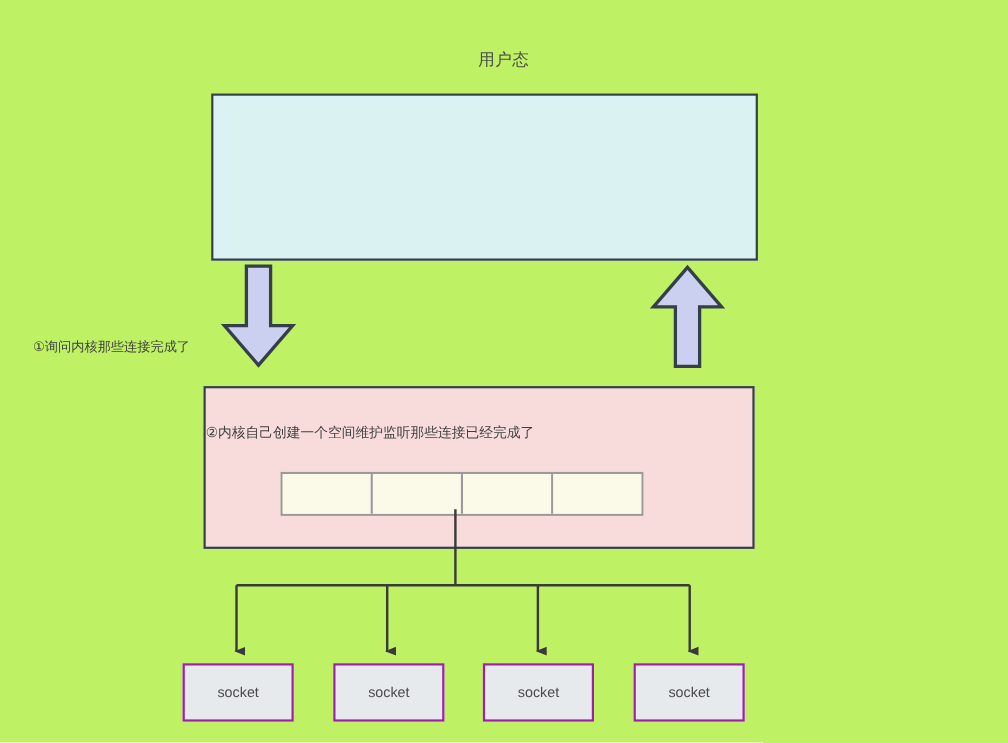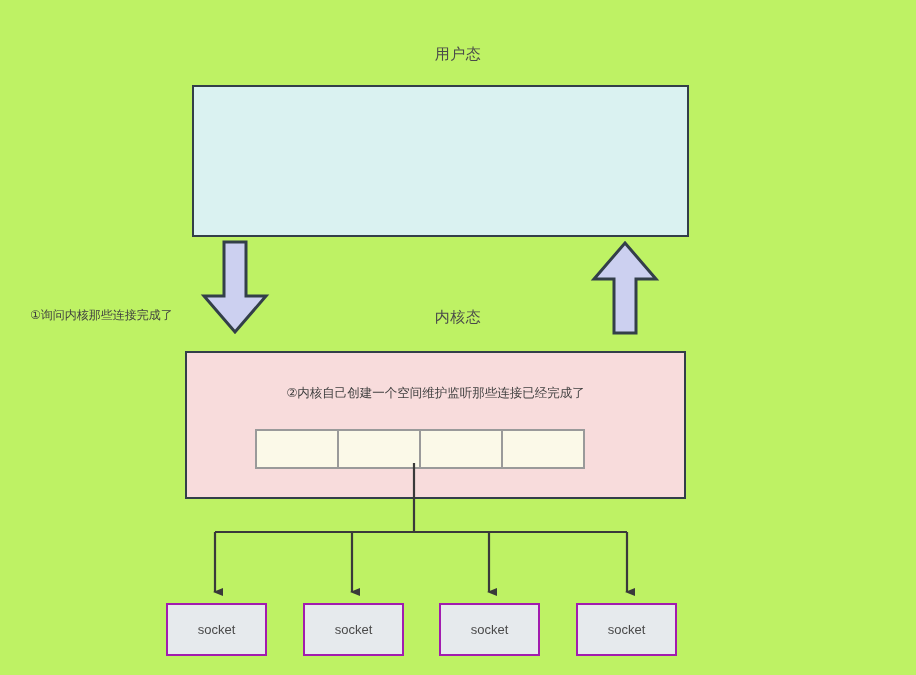--- a/index.html
+++ b/index.html
@@ -55,21 +55,20 @@
     height: 148px;
     background: #f8dcdc;
     border: 2px solid #333f49;
     box-sizing: border-box;
   }
   #kernel-note {
     position: absolute;
     left: 0;
     top: 32px;
     width: 100%;
-    text-align: center;
     font-size: 12.5px;
     color: #3f3f3f;
     white-space: nowrap;
   }
   #ready-list-table {
     position: absolute;
     left: 68px;
     top: 76px;
     width: 330px;
     height: 40px;
@@ -153,21 +152,20 @@
 
 
   <svg id="arrow-down-wrap" class="block-arrow-svg" width="72" height="95" viewBox="0 0 72 95">
     <polygon points="25,2 47,2 47,56 67,56 36,92 5,56 25,56" fill="#ccd0f0" stroke="#333f49" stroke-width="3" stroke-linejoin="miter"></polygon>
   </svg>
 
   <svg id="arrow-up-wrap" class="block-arrow-svg" width="72" height="95" viewBox="0 0 72 95">
     <polygon points="36,3 67,39 47,39 47,93 25,93 25,39 5,39" fill="#ccd0f0" stroke="#333f49" stroke-width="3" stroke-linejoin="miter"></polygon>
   </svg>
 
-  <div id="kernel-mode-title" class="layer-title">内核态</div>
 
   <div id="kernel-space-box">
     <div id="kernel-note">②内核自己创建一个空间维护监听那些连接已经完成了</div>
 
     <div id="ready-list-table">
       <div class="ready-cell"></div>
       <div class="ready-cell"></div>
       <div class="ready-cell"></div>
       <div class="ready-cell"></div>
     </div>

